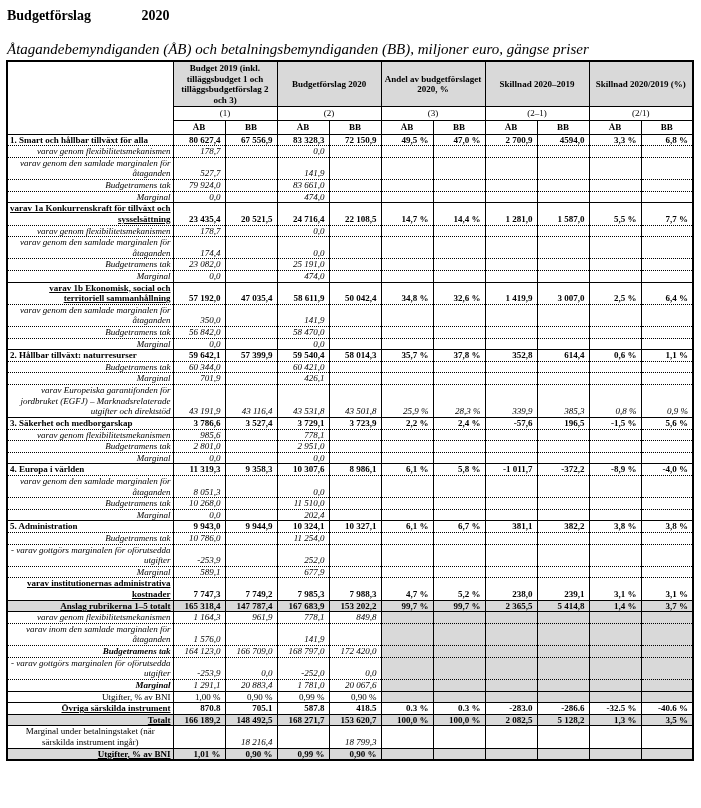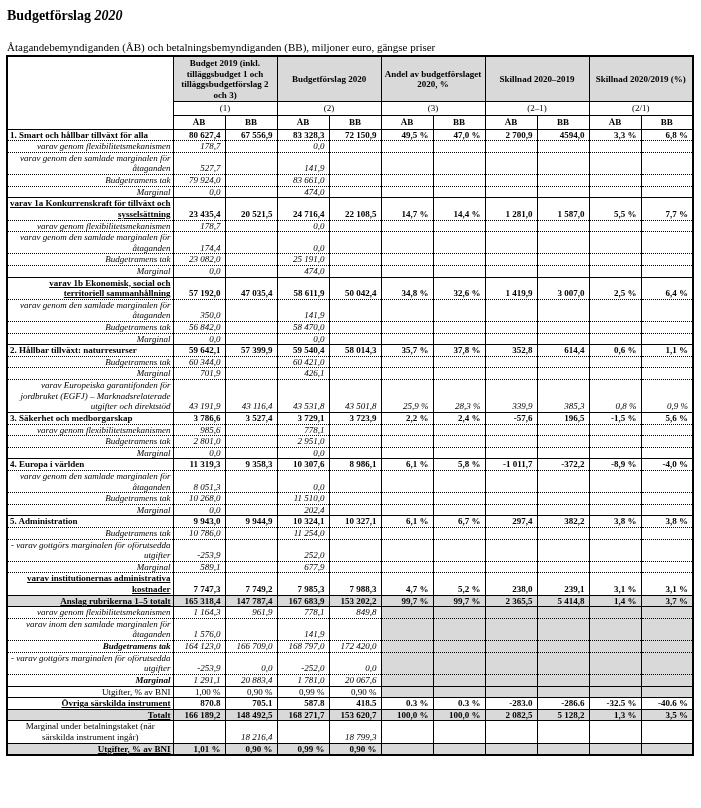--- a/index.html
+++ b/index.html
@@ -1,20 +1,20 @@
 <!DOCTYPE html>
 <html style="--gray: #d9d9d9;"><head>
 <meta charset="utf-8">
 <style>
   html,body{margin:0;padding:0;background:#fff;}
   body{width:701px;min-height:808px;font-family:"Liberation Serif",serif;color:#000;}
   .page{padding:6px 5px 4px 6px;}
   .title{font-size:14px;font-weight:bold;margin:2px 0 0 1px;}
-  .title .yr{font-style:italic;}
-  .subtitle{font-size:11px;margin:17px 0 2px 1px;}
+  .title .yr{margin-left:47px;}
+  .subtitle{font-size:15px;font-style:italic;margin:17px 0 2px 1px;}
   table{border-collapse:collapse;width:616px;table-layout:fixed;font-size:9px;border:2px solid #000;}
   col.c-label{width:166px;}
   col.c-num{width:52px;}
   th,td{border-left:1px solid #000;vertical-align:bottom;padding:0 2px;line-height:1.18;word-wrap:break-word;}
   thead th{border:1px solid #000;text-align:center;vertical-align:middle;padding:1px 2px;}
   thead .grp{background:var(--gray,#d9d9d9);font-weight:bold;}
   thead .numrow{font-weight:normal;}
   thead .abbb{font-weight:bold;}
   thead .corner{background:#fff;}
   tr.row-solid td{border-top:1px solid #000;}
@@ -422,21 +422,21 @@
           <td class="num val-italic"></td>
         </tr>
         <tr class="row-solid">
           <td class="lbl lbl-bold-left">5. Administration</td>
           <td class="num val-bold">9 943,0</td>
           <td class="num val-bold">9 944,9</td>
           <td class="num val-bold">10 324,1</td>
           <td class="num val-bold">10 327,1</td>
           <td class="num val-bold">6,1 %</td>
           <td class="num val-bold">6,7 %</td>
-          <td class="num val-bold">297,4</td>
+          <td class="num val-bold">381,1</td>
           <td class="num val-bold">382,2</td>
           <td class="num val-bold">3,8 %</td>
           <td class="num val-bold">3,8 %</td>
         </tr>
         <tr class="row-dotted">
           <td class="lbl lbl-italic">Budgetramens tak</td>
           <td class="num val-italic">10 786,0</td>
           <td class="num val-italic"></td>
           <td class="num val-italic">11 254,0</td>
           <td class="num val-italic"></td>

